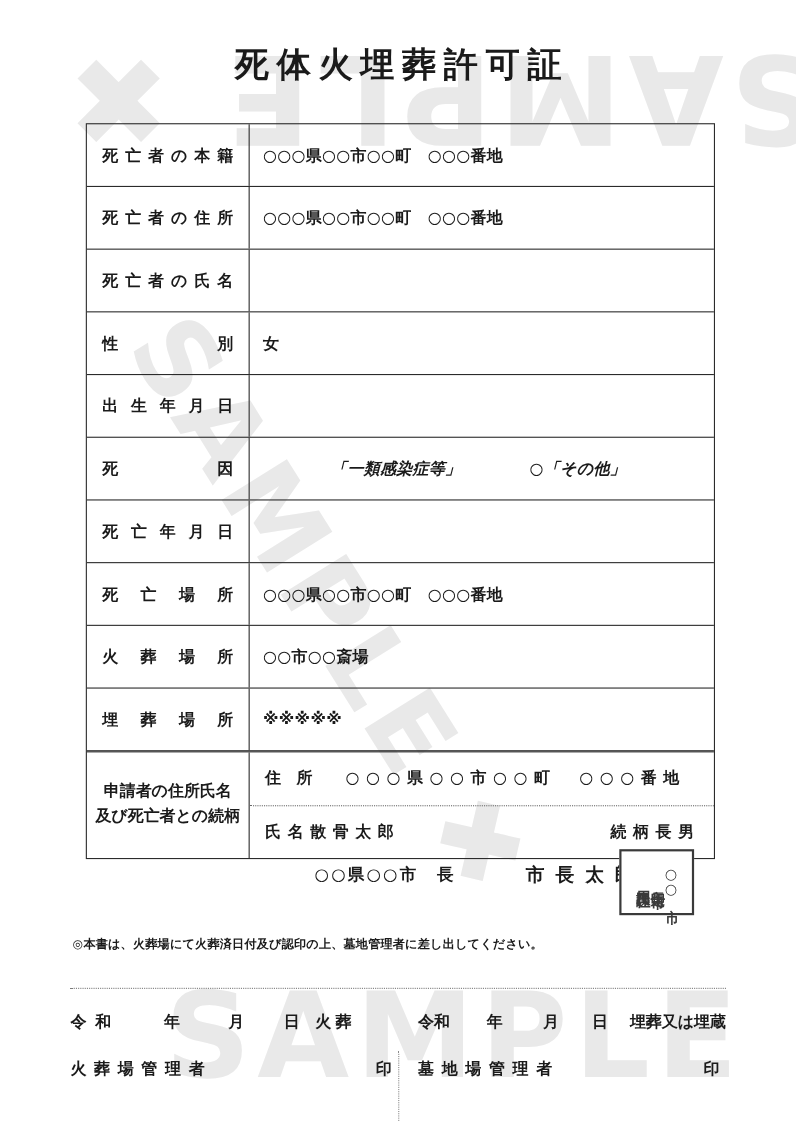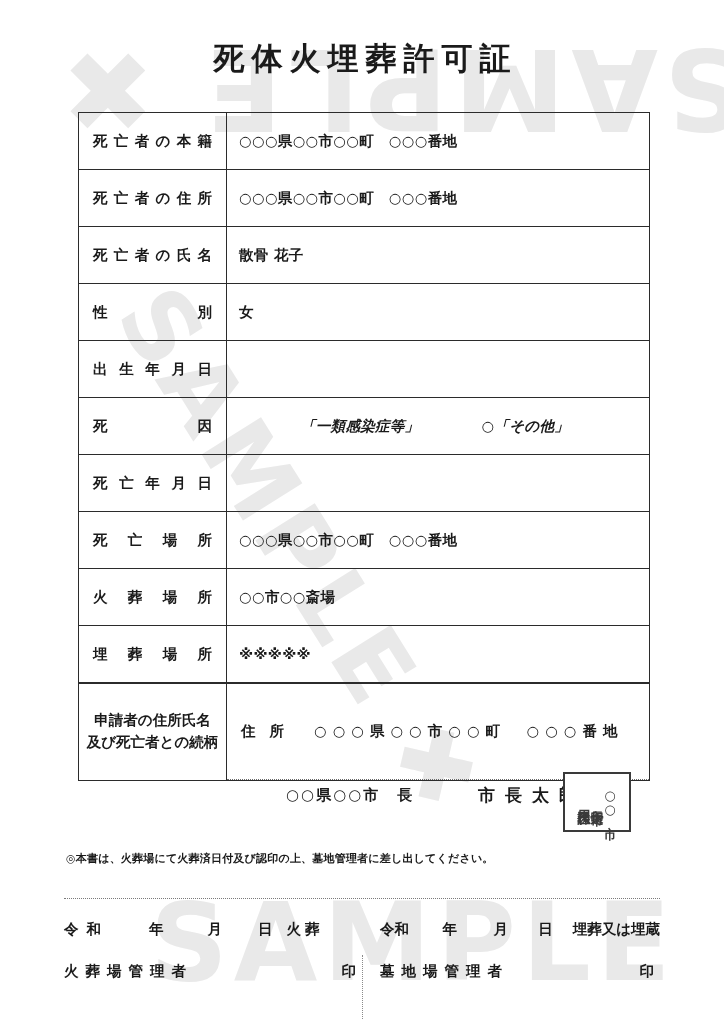--- a/index.html
+++ b/index.html
@@ -333,21 +333,20 @@
 
     <div class="row">
       <div class="cell-label">
         <span>死</span>
           <span>亡</span>
           <span>者</span>
           <span>の</span>
           <span>氏</span>
           <span>名</span>
       </div>
-      <div class="cell-value">散骨 花子</div>
     </div>
 
     <div class="row">
       <div class="cell-label">
         <span>性</span>
           <span>別</span>
       </div>
       <div class="cell-value">女</div>
     </div>
 
@@ -416,20 +415,26 @@
 
     <div class="row-applicant">
       <div class="applicant-label">
         <span>申請者の住所氏名</span>
         <span>及び死亡者との続柄</span>
       </div>
       <div class="applicant-body">
         <div class="applicant-line top">
           <span class="sp-addr-label">住所</span>
           <span class="sp-addr-val">○○○県○○市○○町　○○○番地</span>
+        </div>
+        <div class="applicant-line">
+          <span class="sp-name">氏名</span>
+          <span class="sp-name">散骨太郎</span>
+          <span class="sp-rel">続柄</span>
+          <span class="sp-name">長男</span>
         </div>
       </div>
     </div>
 
   </div>
 
   <div class="sigblock">
     <div class="sig-line2">
       <span class="sig-city">○○県○○市　長</span>
       <span class="sig-mayor">市長太郎</span>

